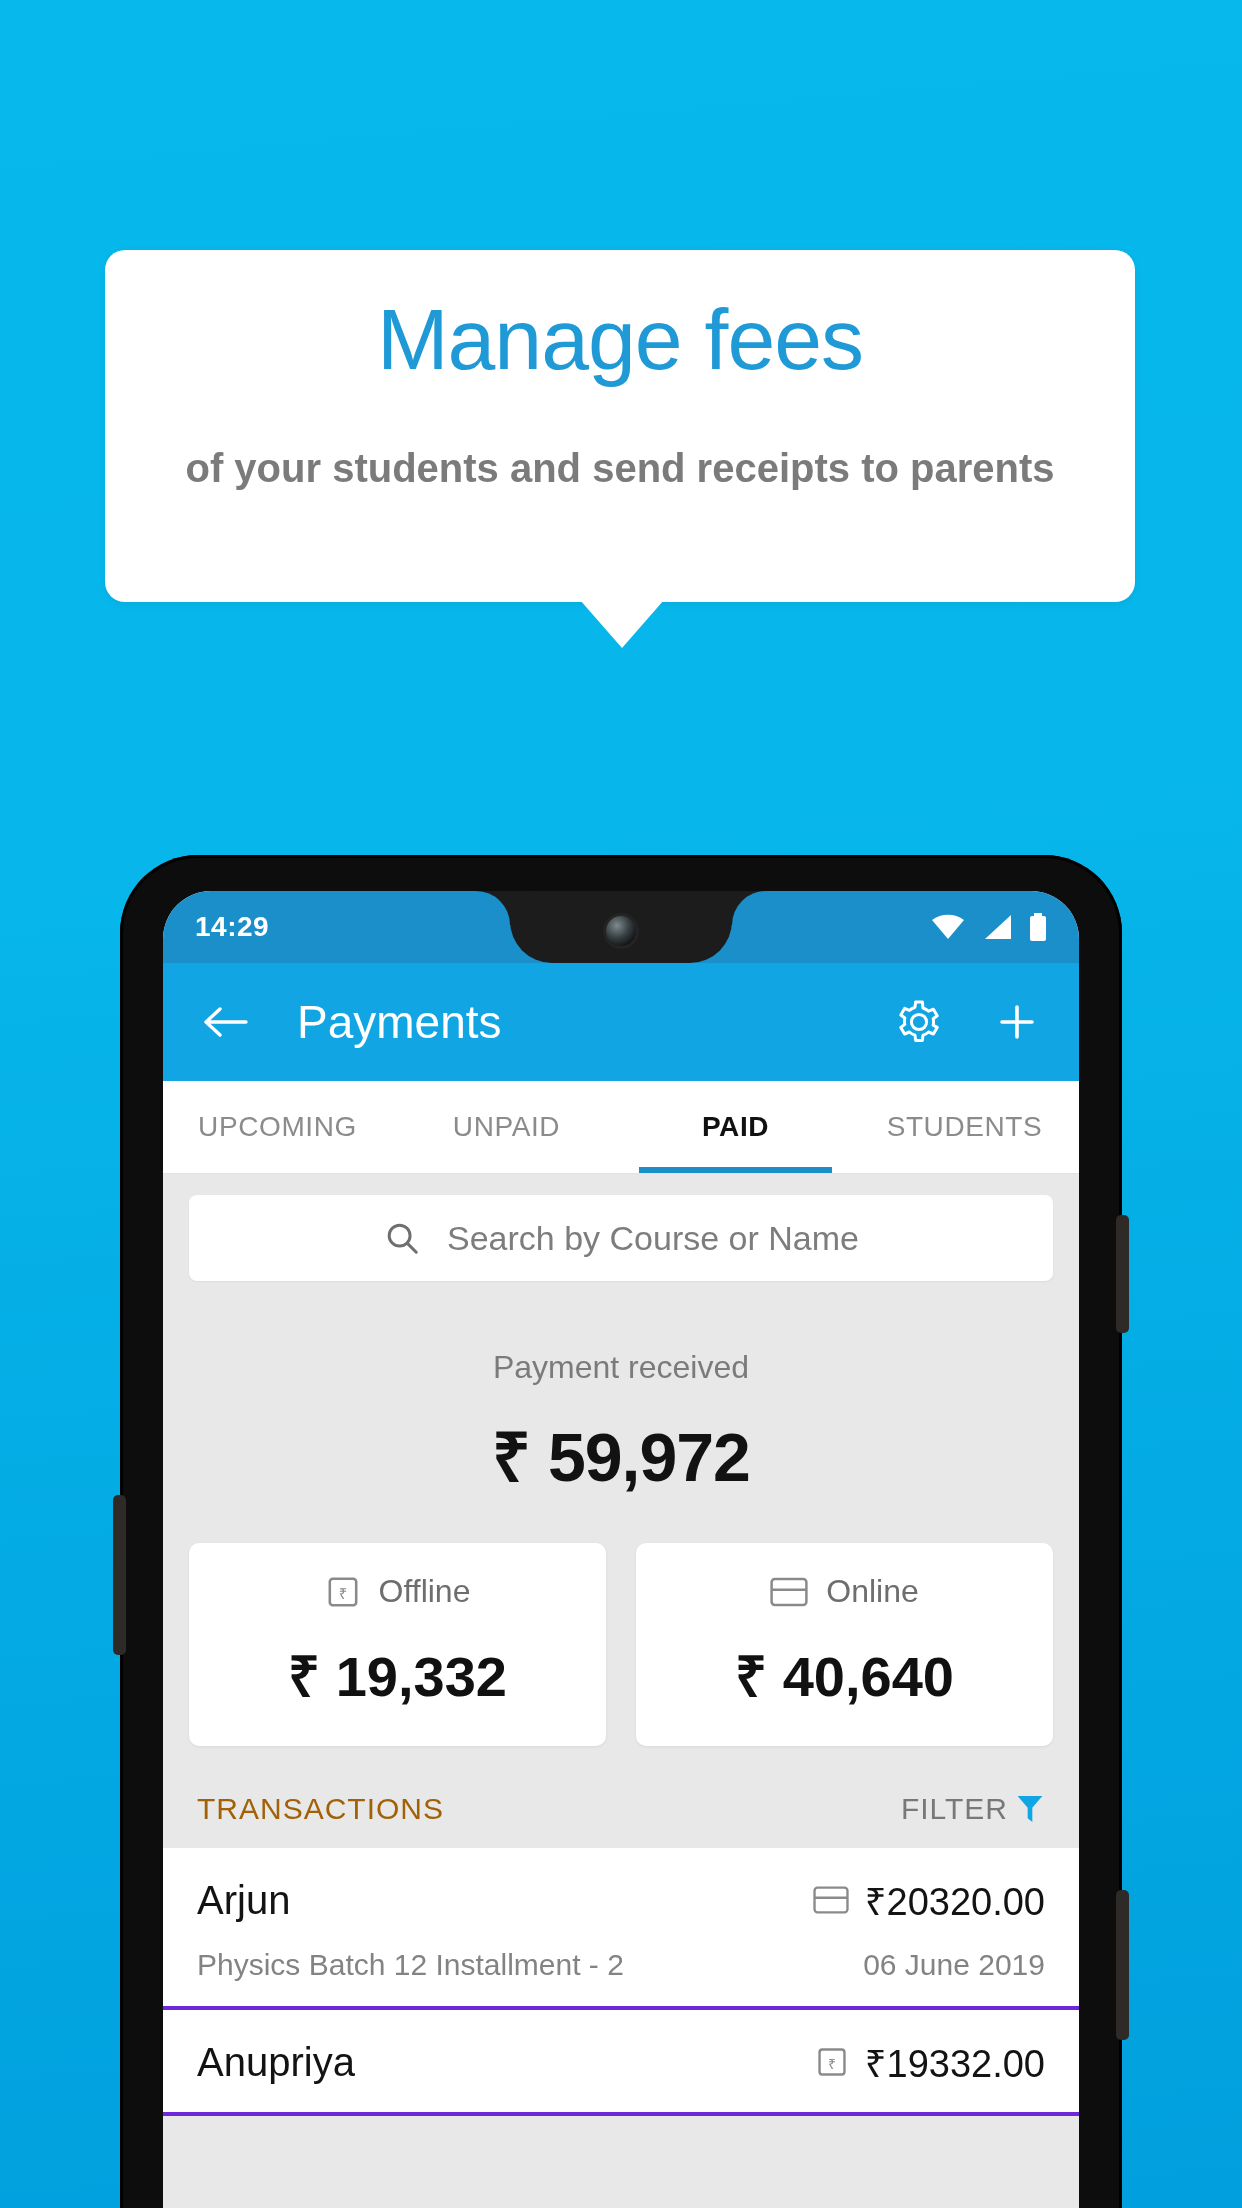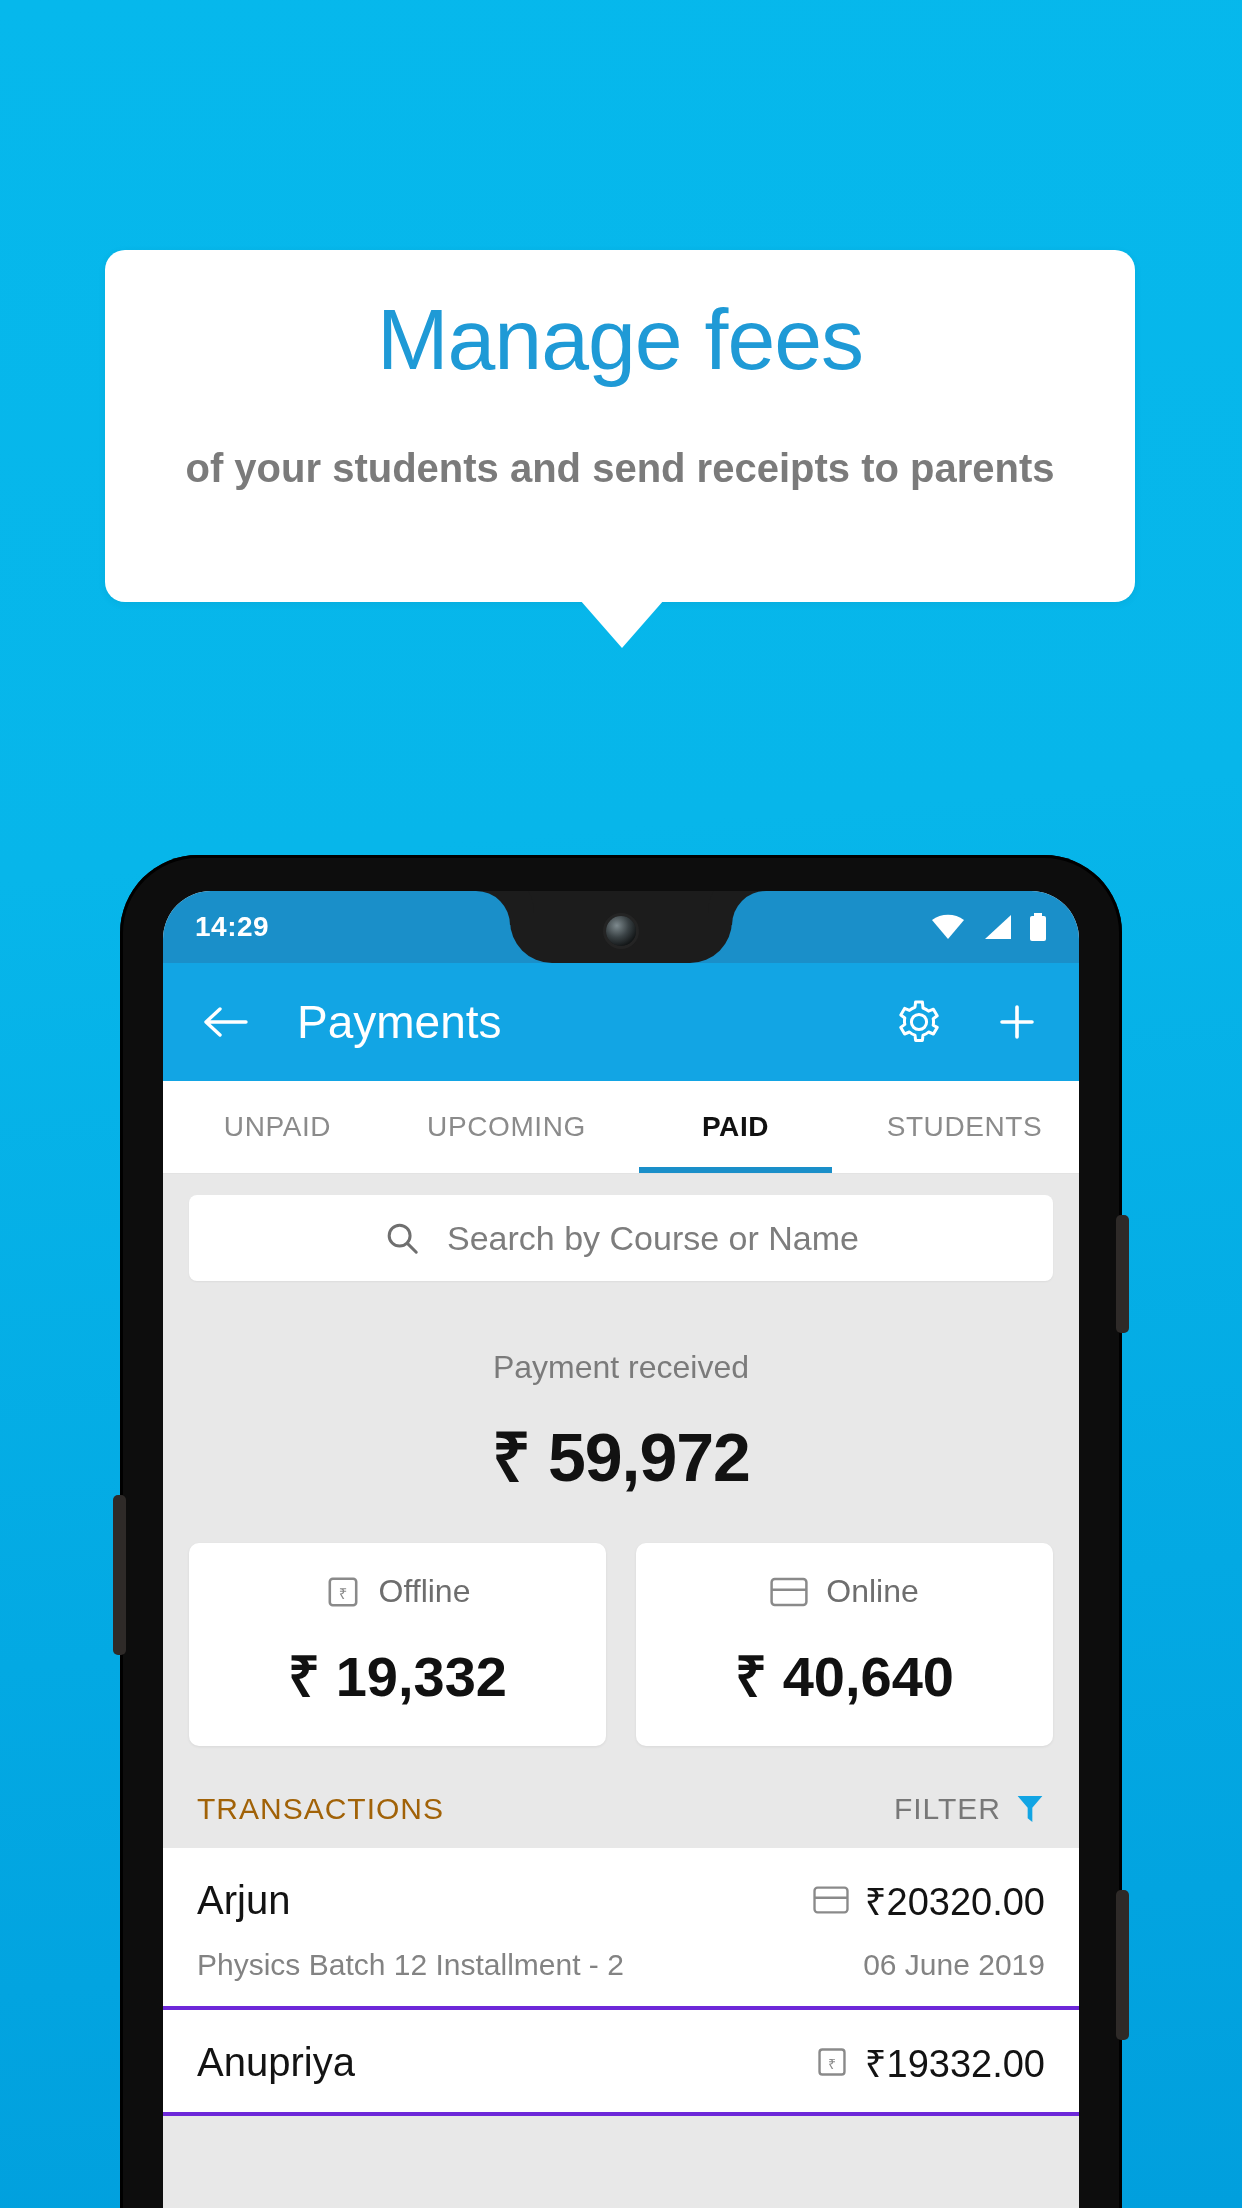--- a/index.html
+++ b/index.html
@@ -150,21 +150,21 @@
   .mcard-head { display:flex; align-items:center; justify-content:center; gap:18px; }
   .mcard-label { color:#6e6e6e; font-size:32px; }
   .mcard-amount { color:#111; font-size:56px; font-weight:600; margin-top:26px; }
 
   
   #tx-head {
     display:flex; align-items:center; justify-content:space-between;
     padding:46px 34px 22px 34px;
   }
   #tx-head-left { color:#a16207; font-size:30px; letter-spacing:1px; }
-  #tx-head-right { display:flex; align-items:center; gap:14px; color:#787878; font-size:30px; letter-spacing:1px; }
+  #tx-head-right { display:flex; align-items:center; gap:7px; color:#787878; font-size:30px; letter-spacing:1px; }
 
   
   #tx-list { background:#fff; }
   .tx-row { padding:26px 34px 24px 34px; border-bottom:4px solid #6d28d9; }
   .tx-line1 { display:flex; align-items:center; justify-content:space-between; }
   .tx-name { font-size:40px; color:#131313; }
   .tx-amt-wrap { display:flex; align-items:center; gap:16px; }
   .tx-amt { font-size:38px; color:#131313; }
   .tx-line2 { display:flex; align-items:baseline; justify-content:space-between; margin-top:22px; }
   .tx-desc { font-size:30px; color:#838383; }
@@ -222,22 +222,22 @@
           </svg>
         </div>
         <div class="appbar-ico">
           <svg width="48" height="48" viewBox="0 0 48 48">
             <path d="M24 9 V39 M9 24 H39" stroke="#ffffff" stroke-width="3.6" stroke-linecap="round"></path>
           </svg>
         </div>
       </div>
 
       <div id="tabs">
+        <div class="tab">UPCOMING</div>
         <div class="tab">UNPAID</div>
-        <div class="tab">UPCOMING</div>
         <div class="tab active">PAID</div>
         <div class="tab">STUDENTS</div>
       </div>
 
       <div id="content">
 
         <div id="search-wrap">
           <div id="search-box">
             <svg width="38" height="38" viewBox="0 0 24 24">
               <circle cx="10.5" cy="10.5" r="6.6" fill="none" stroke="#6f6f6f" stroke-width="1.9"></circle>

